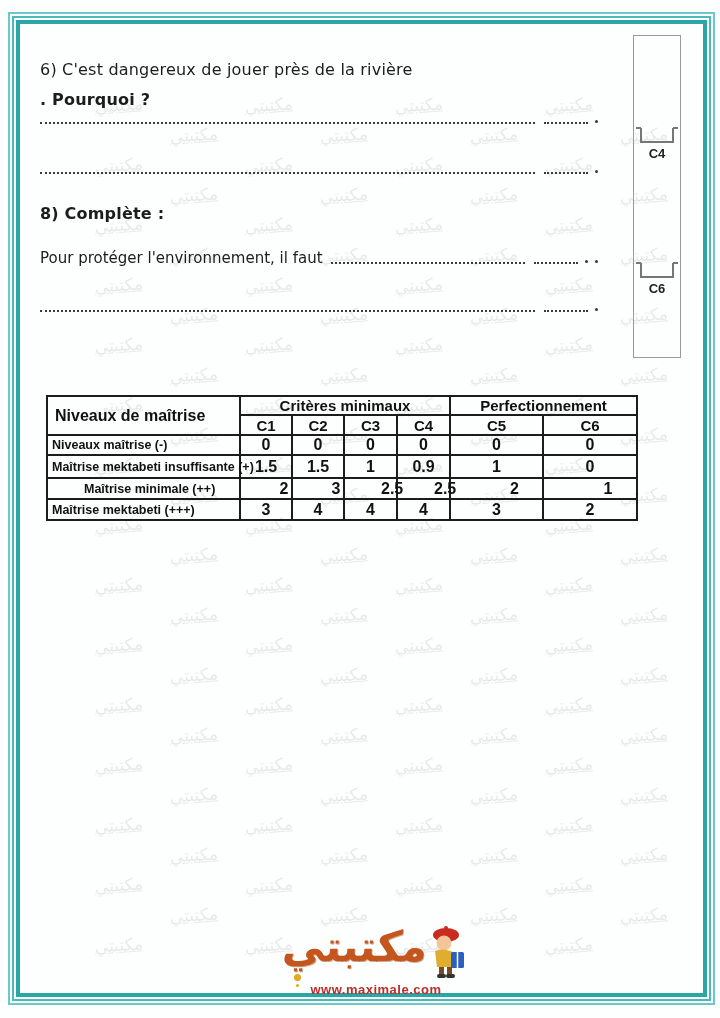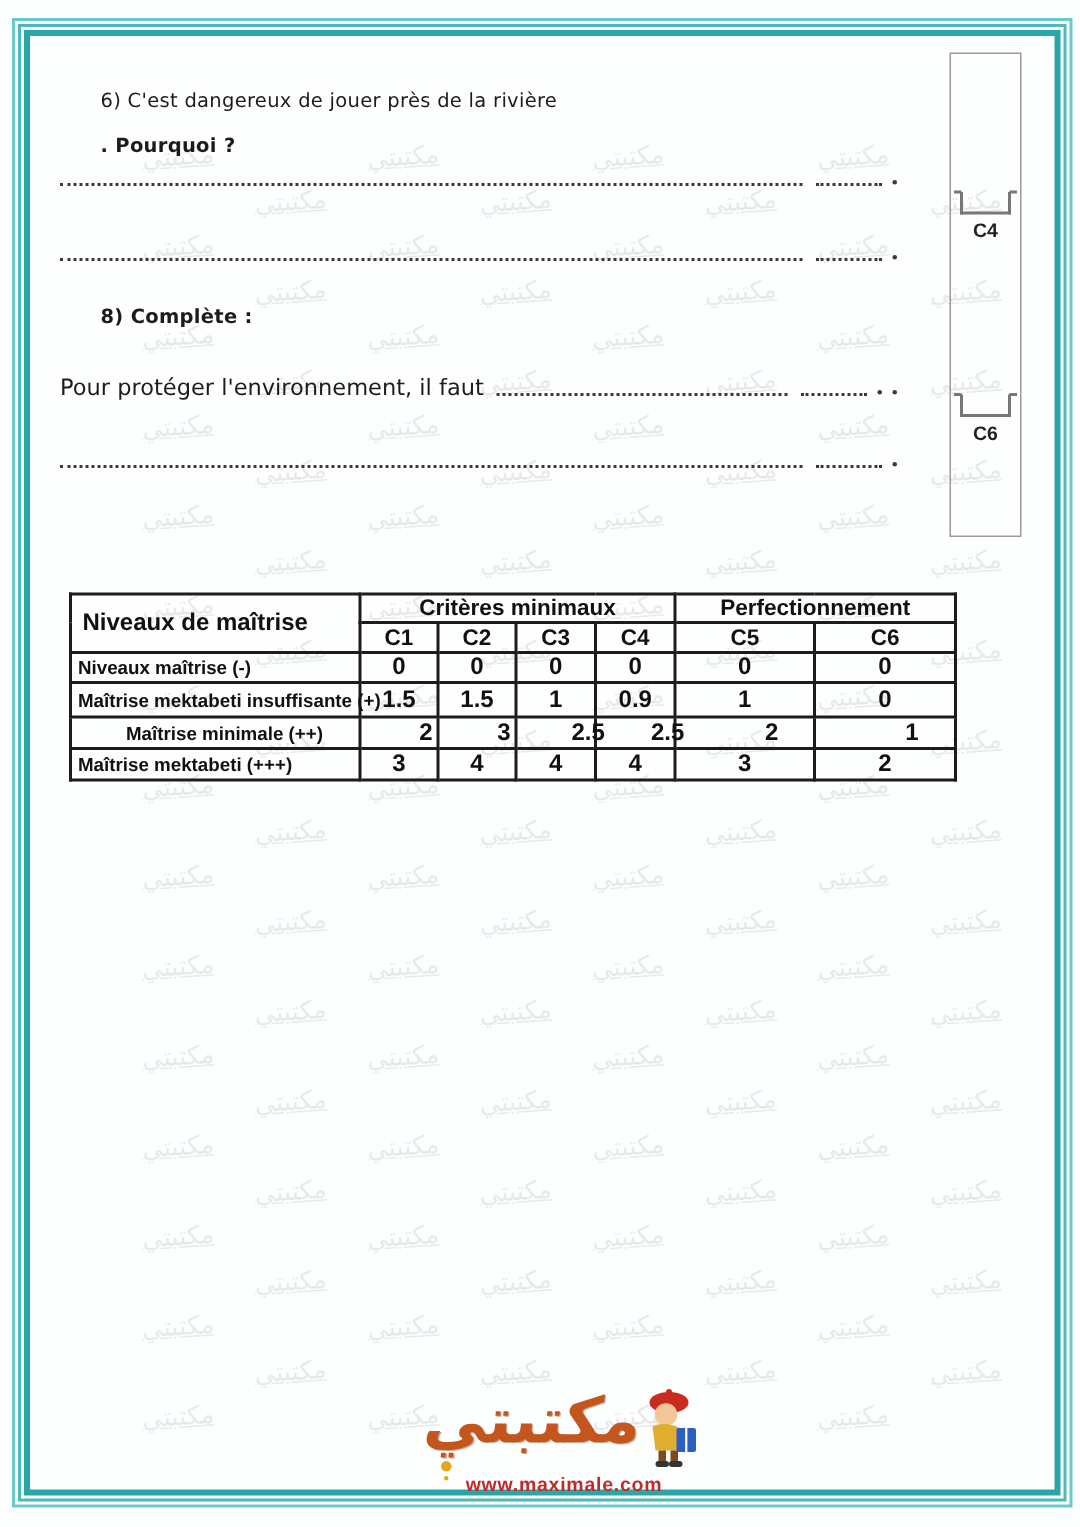--- a/index.html
+++ b/index.html
@@ -23,21 +23,21 @@
   .wm {
     position: absolute;
     font-size: 17px;
     font-family: "DejaVu Sans", sans-serif;
     color: rgba(115,115,115,0.15);
     text-decoration: underline;
     transform: rotate(-4deg) skewX(-4deg);
     white-space: nowrap;
   }
   
-  .qtext { position: absolute; font-size: 13px; letter-spacing: 0.2px; margin-left: 27px; }
+  .qtext { position: absolute; font-size: 16px; letter-spacing: 0.2px; }
   .bold { font-weight: bold; }
   
   .dotline {
     position: absolute;
     display: flex;
     align-items: flex-end;
     height: 10px;
   }
   .seg { border-bottom: 2.5px dotted #3a3a3a; height: 6px; }
   .seg-long { flex: 1; }

